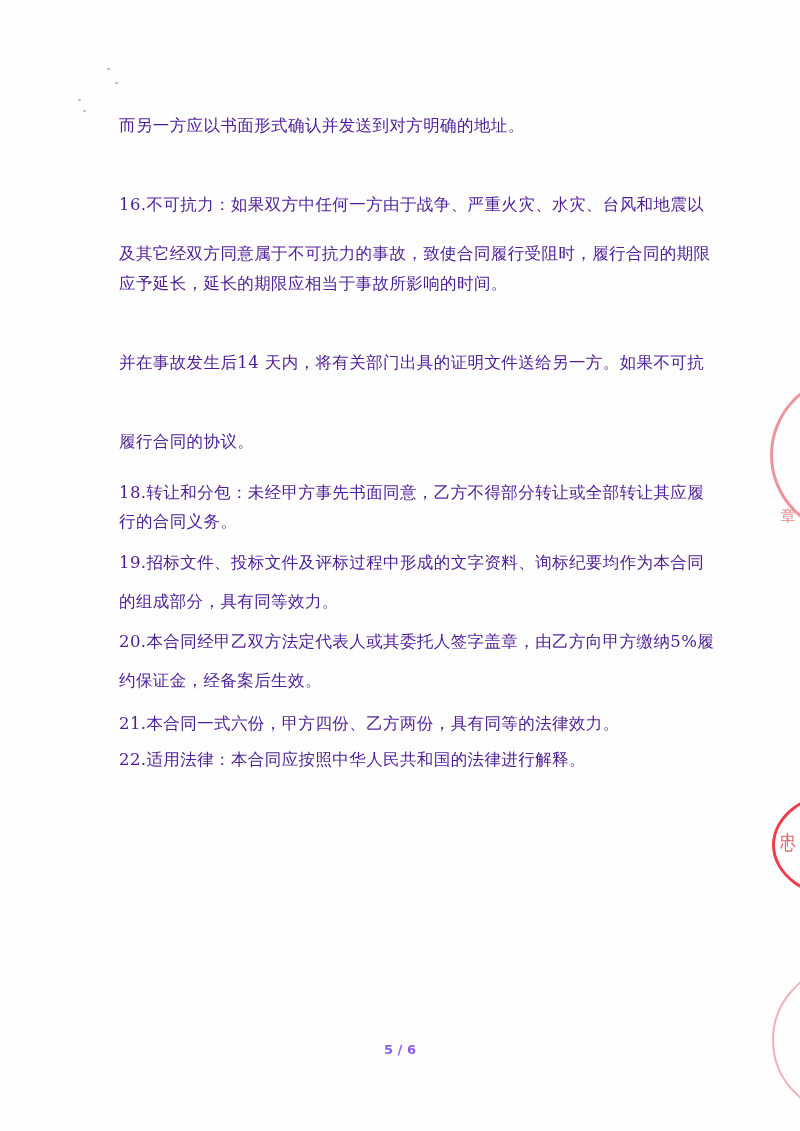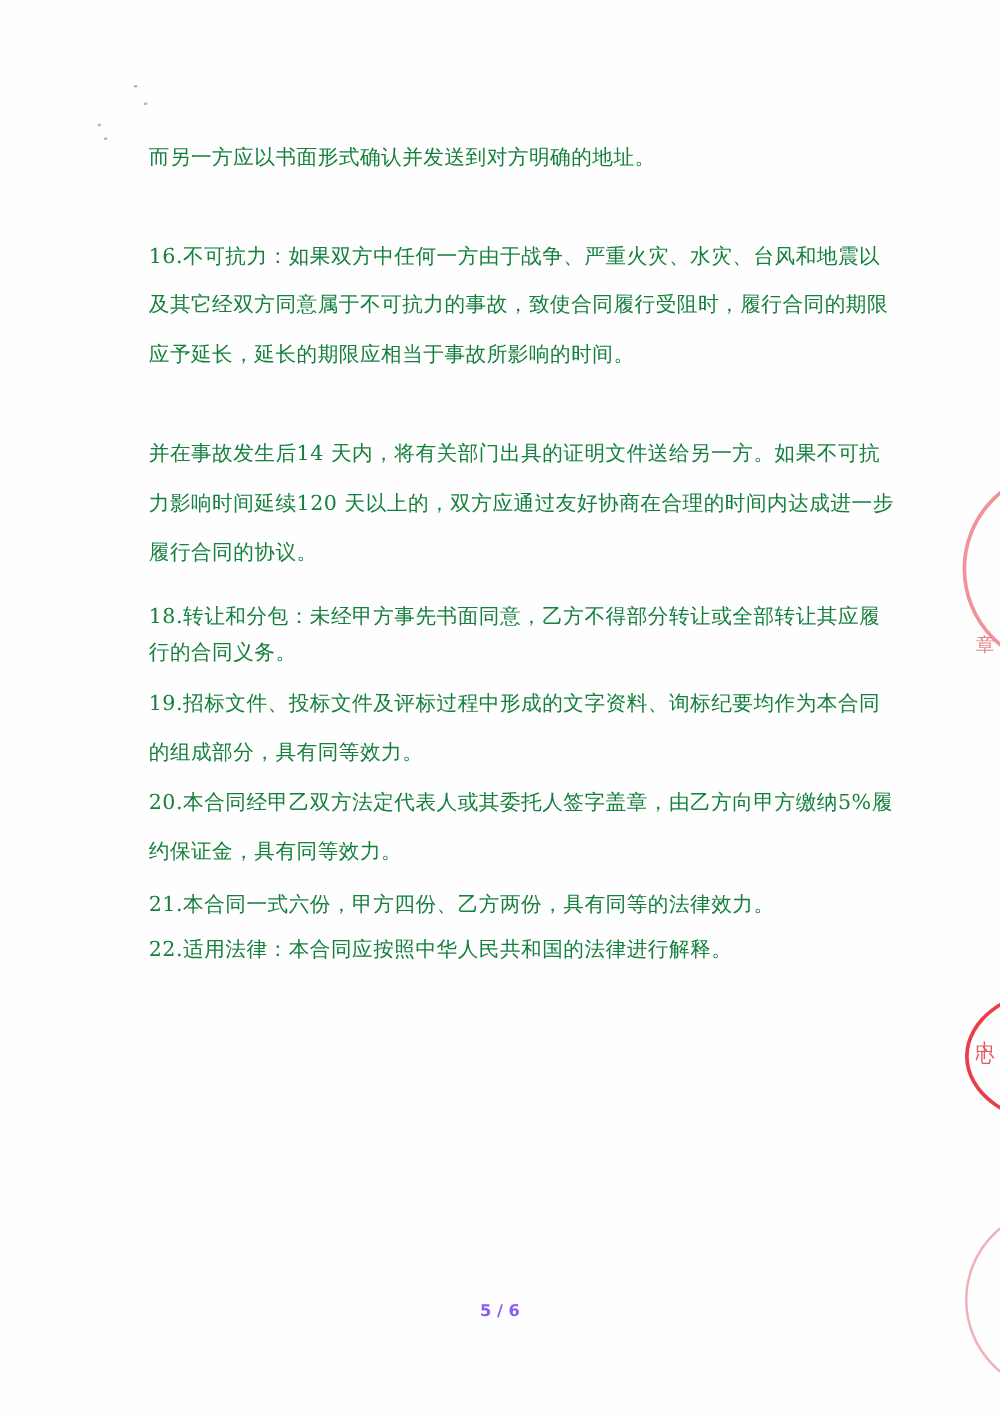--- a/index.html
+++ b/index.html
@@ -21,21 +21,21 @@
       width: 800px; height: 1131px;
       background: #fefefe;
     }
     .line {
       position: absolute;
       left: 119px;
       font-size: 16.5px;
       line-height: 20px;
       white-space: nowrap;
       letter-spacing: 0.4px;
-      color: #15803d;
+      color: #4c1d95;
     }
     .page-number {
       position: absolute;
       left: 0; width: 800px;
       top: 1042px;
       text-align: center;
       font-family: "DejaVu Sans", "Liberation Sans", sans-serif;
       font-weight: bold;
       font-size: 13px;
       color: #8b5cf6;
@@ -67,31 +67,30 @@
 
 <div class="page">
 
   <div class="speck" style="left:107px; top:68px;"></div>
   <div class="speck" style="left:115px; top:82px;"></div>
   <div class="speck" style="left:78px; top:99px;"></div>
   <div class="speck" style="left:83px; top:110px;"></div>
 
   <div class="line" style="top:116px;">而另一方应以书面形式确认并发送到对方明确的地址。</div>
   <div class="line" style="top:195px;">16.不可抗力：如果双方中任何一方由于战争、严重火灾、水灾、台风和地震以</div>
-  <div class="line" style="top:234px;">及其它经双方同意属于不可抗力的事故，致使合同履行受阻时，履行合同的期限</div>
+  <div class="line" style="top:244px;">及其它经双方同意属于不可抗力的事故，致使合同履行受阻时，履行合同的期限</div>
   <div class="line" style="top:274px;">应予延长，延长的期限应相当于事故所影响的时间。</div>
   <div class="line" style="top:353px;">并在事故发生后14 天内，将有关部门出具的证明文件送给另一方。如果不可抗</div>
-  <div class="line" style="top:393px;">力影响时间延续120 天以上的，双方应通过友好协商在合理的时间内达成进一步</div>
   <div class="line" style="top:432px;text-align:right;">履行合同的协议。</div>
   <div class="line" style="top:483px;">18.转让和分包：未经甲方事先书面同意，乙方不得部分转让或全部转让其应履</div>
   <div class="line" style="top:512px;">行的合同义务。</div>
   <div class="line" style="top:553px;">19.招标文件、投标文件及评标过程中形成的文字资料、询标纪要均作为本合同</div>
   <div class="line" style="top:592px;">的组成部分，具有同等效力。</div>
   <div class="line" style="top:632px;">20.本合同经甲乙双方法定代表人或其委托人签字盖章，由乙方向甲方缴纳5%履</div>
-  <div class="line" style="top:671px;">约保证金，具有同等效力。</div>
+  <div class="line" style="top:671px;">约保证金，经备案后生效。</div>
   <div class="line" style="top:714px;">21.本合同一式六份，甲方四份、乙方两份，具有同等的法律效力。</div>
   <div class="line" style="top:750px;">22.适用法律：本合同应按照中华人民共和国的法律进行解释。</div>
 
   <div class="seal" style="left:770px; top:375px; width:160px; height:160px; border-color:#ea7a82; opacity:0.8;"></div>
   <div class="seal-text" style="left:778px; top:495px; color:#e26a74;">章</div>
 
   <div class="seal" style="left:772px; top:790px; width:150px; height:110px; border-color:#ea3f4b;"></div>
   <div class="seal-text" style="left:778px; top:820px; color:#e03a46;">中心</div>
 
   <div class="seal" style="left:772px; top:965px; width:150px; height:150px; border-color:#eca4ad; border-width:2px; opacity:0.85;"></div>

